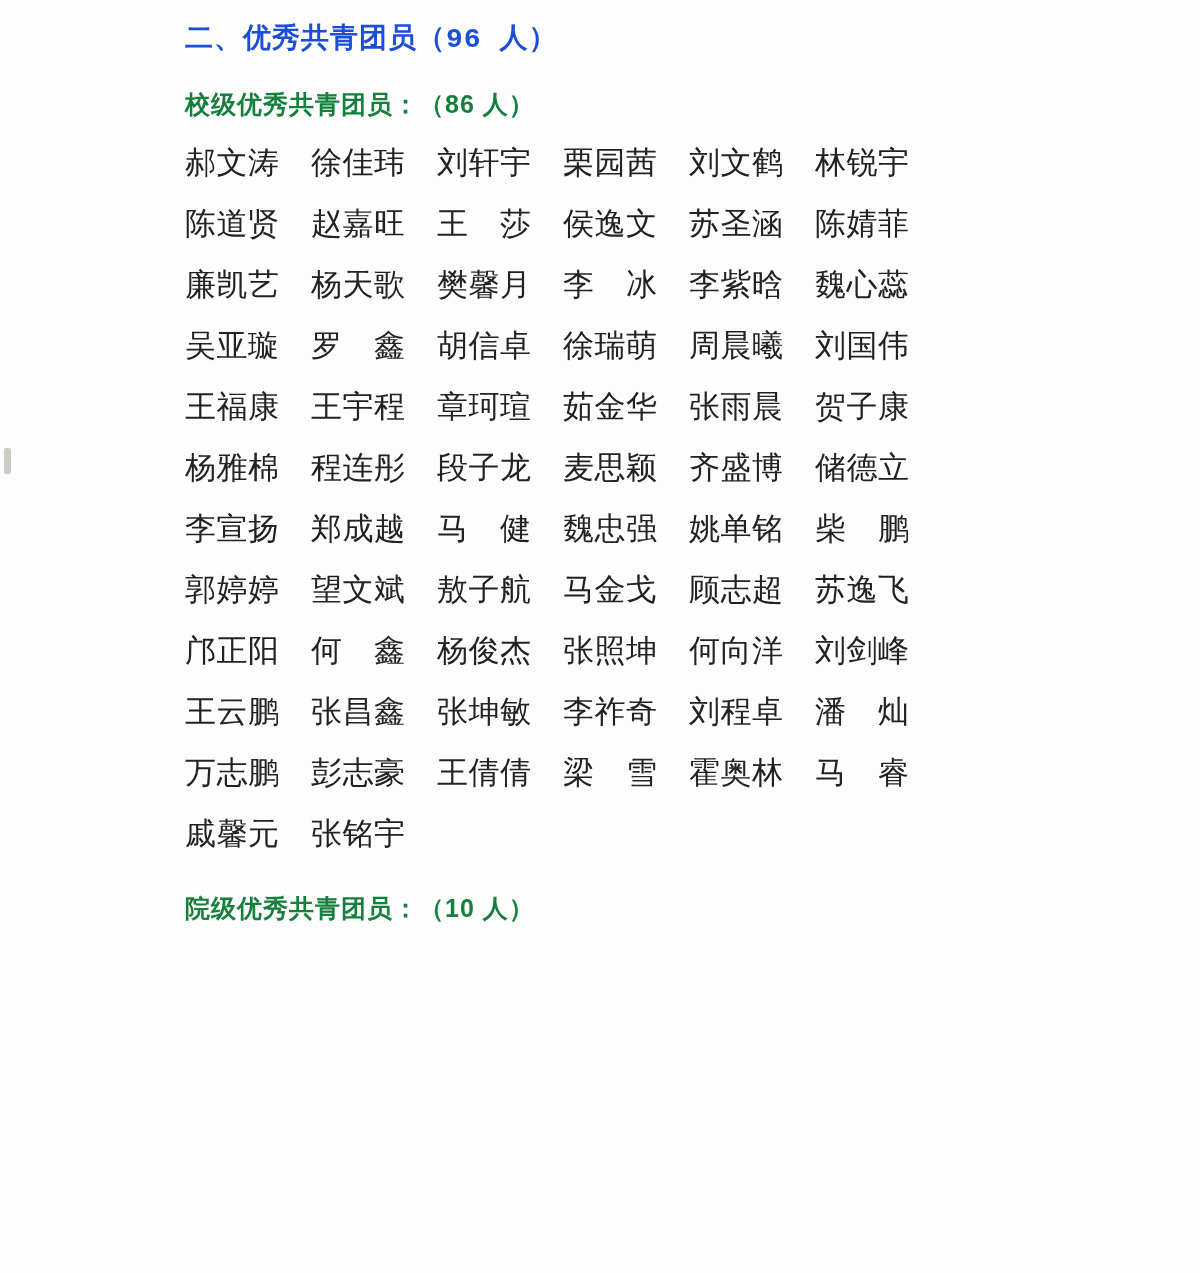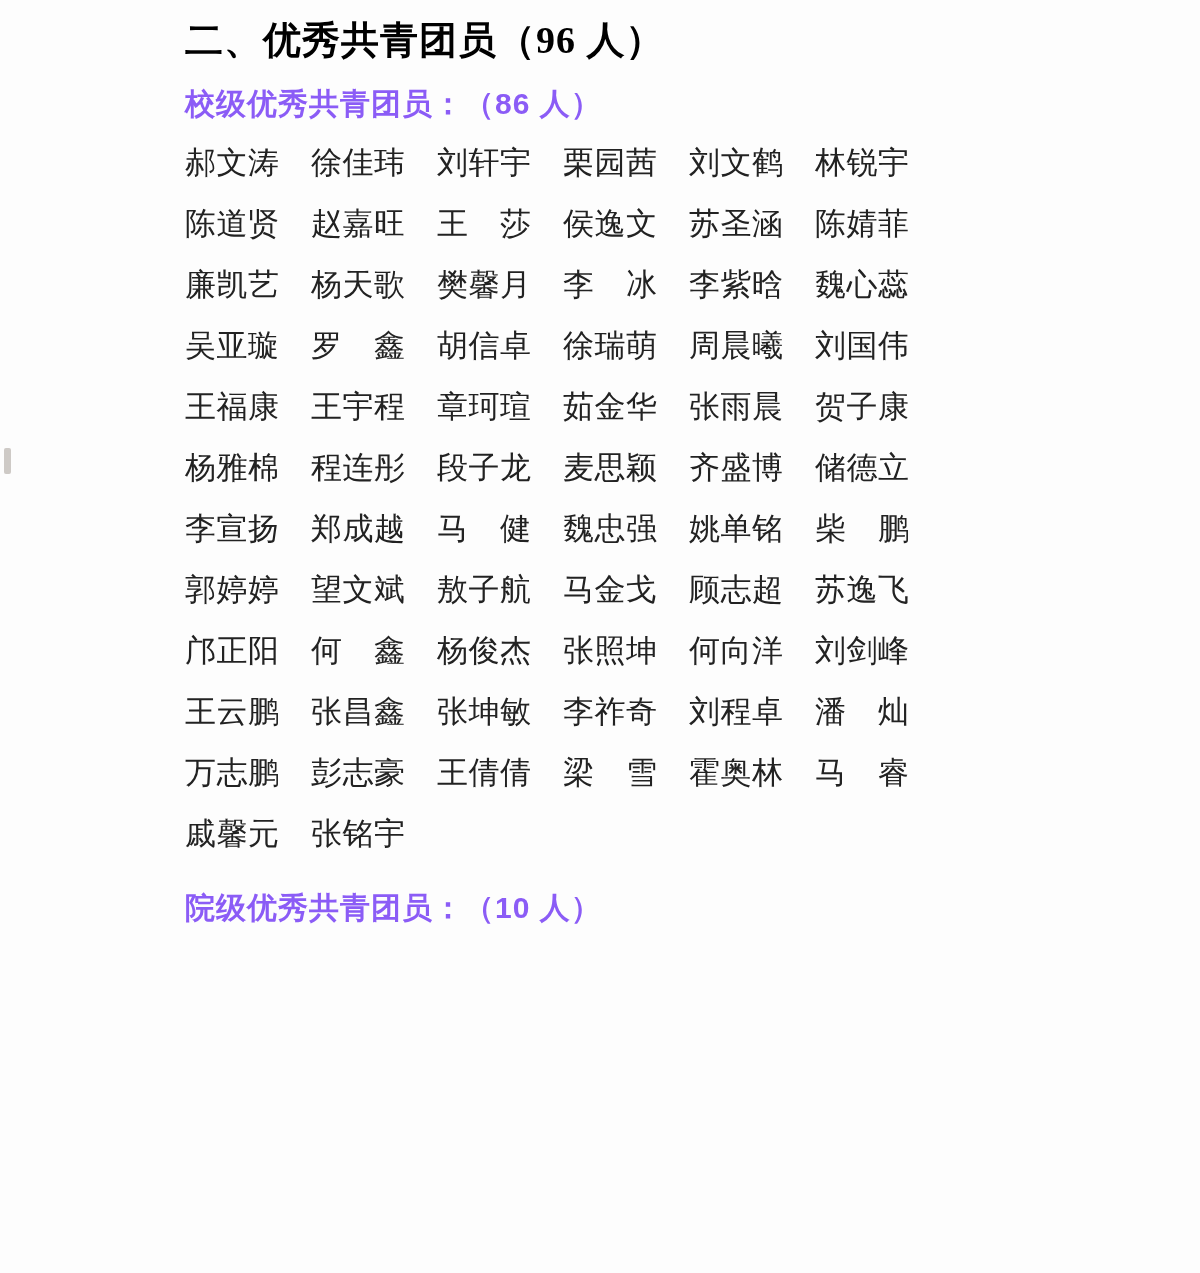--- a/index.html
+++ b/index.html
@@ -18,35 +18,35 @@
   }
   .content {
     position: absolute;
     left: 185px;
     top: 14px;
     width: 780px;
   }
   h1.sec-title {
     margin: 0;
     padding: 6px 0 0 0;
-    font-family: Liberation Serif, serif;
-    font-size: 38px;
+    font-family: Liberation Mono, monospace;
+    font-size: 28px;
     font-weight: bold;
     letter-spacing: 1px;
     line-height: 40px;
-    color: #000000;
+    color: #1d4ed8;
   }
   h2.sub-heading {
     margin: 24px 0 0 0;
     font-family: "Liberation Sans", "DejaVu Sans", sans-serif;
-    font-size: 30px;
+    font-size: 25px;
     font-weight: bold;
     letter-spacing: 1px;
     line-height: 40px;
-    color: #8b5cf6;
+    color: #15803d;
   }
   .rows {
     margin-top: 8px;
   }
   .name-row {
     display: flex;
     height: 61px;
     column-gap: 31px;
   }
   .name-cell {

